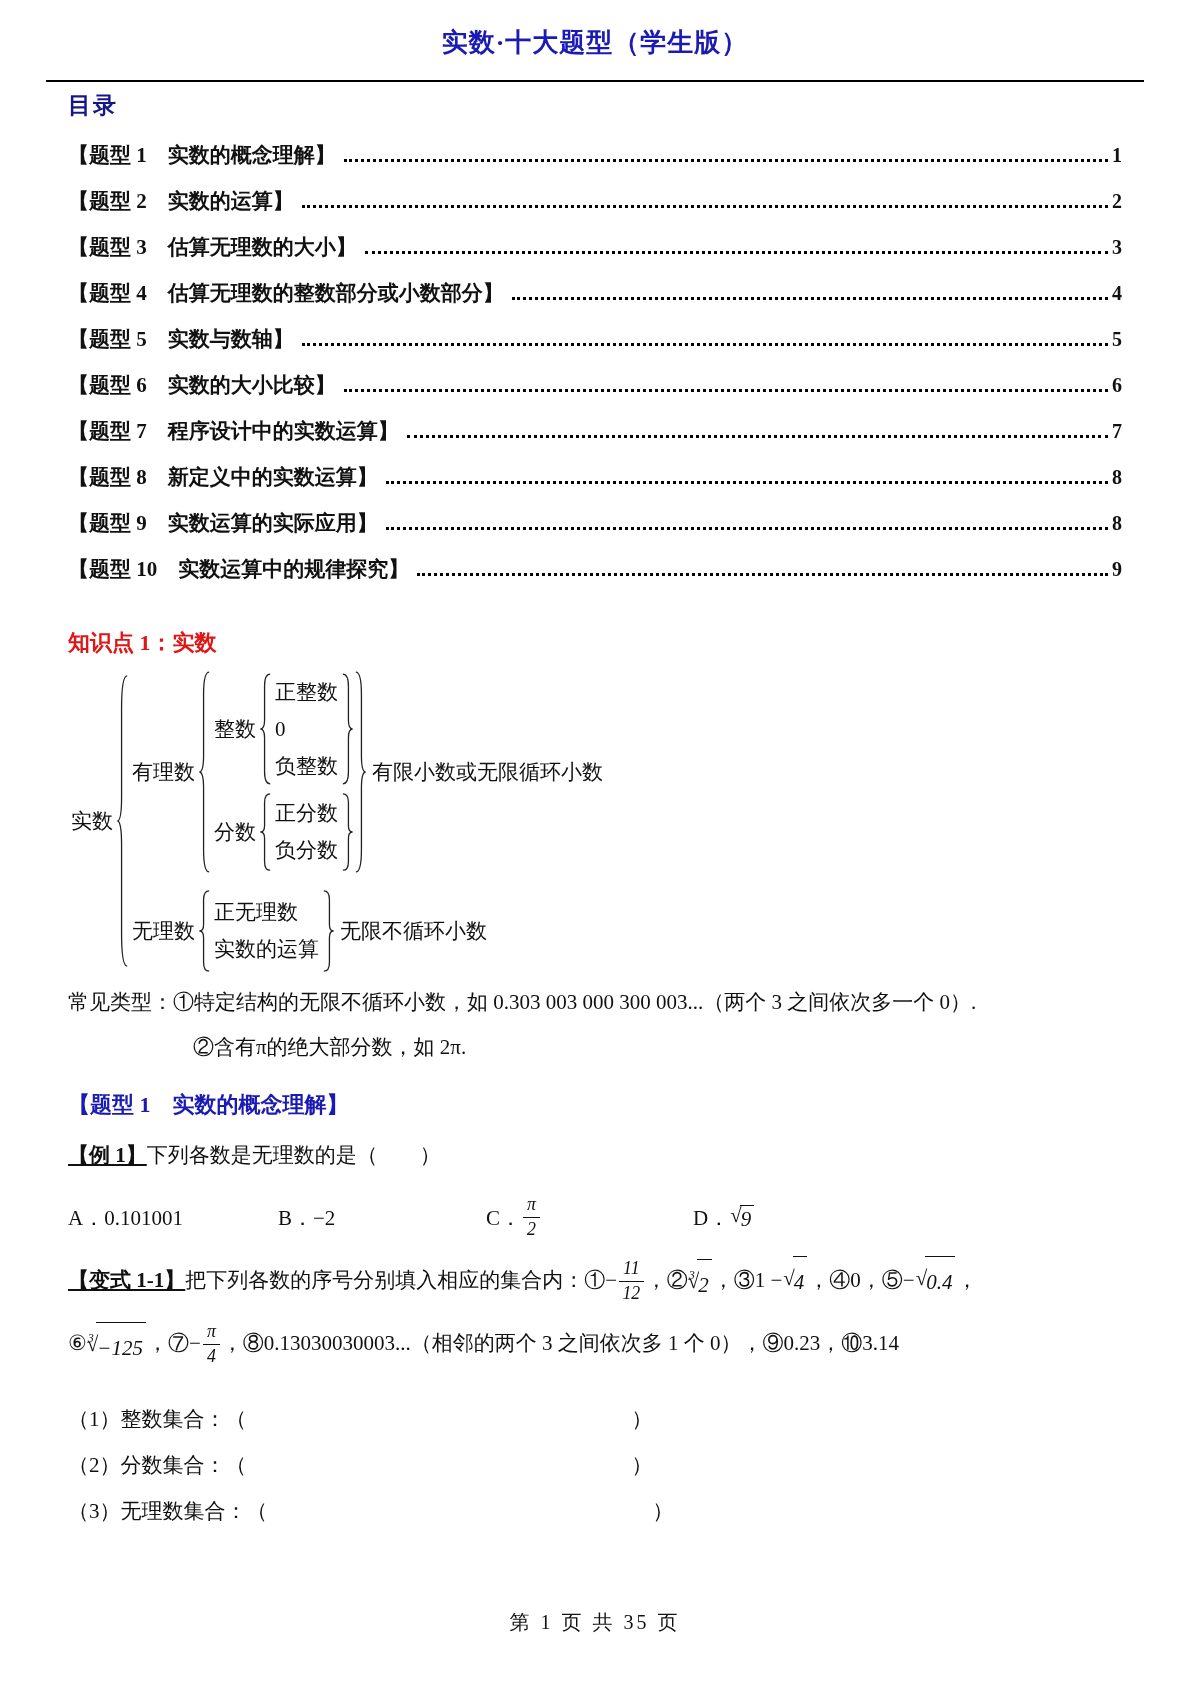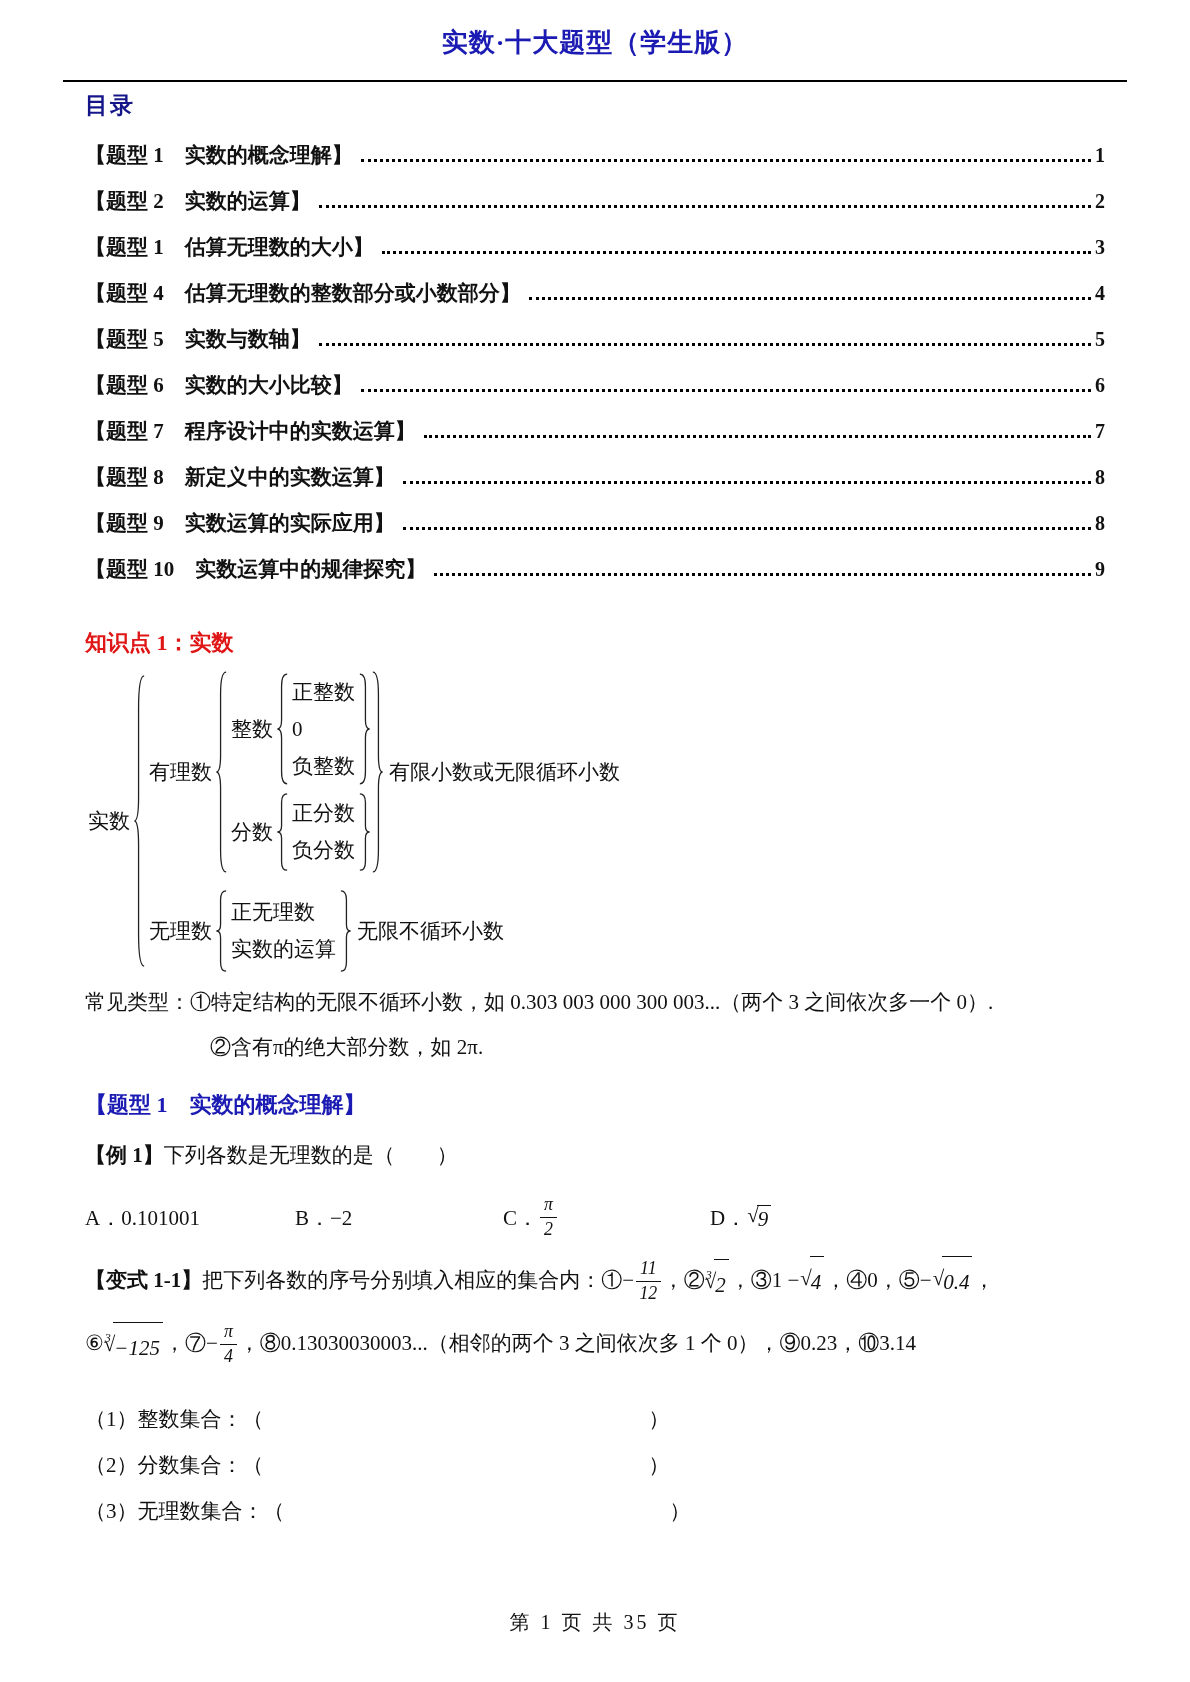--- a/index.html
+++ b/index.html
@@ -4,21 +4,21 @@
 <style>
   :root{
     --blue:#1b1bb3; --navy:#15158a; --red:#e01515; --ink:#111;
   }
   html,body{margin:0;padding:0;background:#fff;}
   body{
     width:1190px;height:1682px;overflow:hidden;position:relative;
     font-family:"Liberation Serif","DejaVu Serif",serif;color:var(--ink);
     font-size:21px;
   }
-  .page{box-sizing:border-box;height:100%;padding:28px 85px 0;position:relative;border-radius:20px;}
+  .page{box-sizing:border-box;height:100%;padding:28px 68px 0;position:relative;border-radius:20px;}
   .doc-title{
     text-align:center;font-size:26px;font-weight:bold;color:var(--blue);
     line-height:30px;letter-spacing:1px;
   }
   .rule{border:0;border-top:2px solid #000;margin:22px -22px 0;}
   .toc-title{
     font-size:23px;font-weight:bold;color:var(--navy);
     margin-top:10px;line-height:28px;letter-spacing:2px;
   }
   .toc{margin-top:12px;}
@@ -39,21 +39,21 @@
   .brace{display:inline-block;width:13px;flex:none;align-self:center;}
   .brace svg{display:block;width:100%;height:100%;}
   .brace.right svg{transform:scaleX(-1);}
   
   .body-line{margin:0;line-height:30px;}
   .note1{margin-top:22px;}
   .note2{margin-top:15px;}
   .note3{margin-top:15px;padding-left:125px;}
   .sec-heading{margin-top:30px;font-size:22px;font-weight:bold;color:var(--blue);line-height:26px;}
   .example-q{margin-top:22px;}
-  .example-q b,.vlabel{font-weight:bold;}
+  .example-q b,.vlabel{font-weight:bold;text-decoration:underline;}
   .options{margin-top:24px;display:flex;align-items:center;height:48px;}
   .opt{display:inline-flex;align-items:center;white-space:nowrap;}
   .opt-a{width:210px;}.opt-b{width:208px;}.opt-c{width:207px;}
   .it{text-align:center;}
   
   .frac{display:inline-flex;flex-direction:column;text-align:center;vertical-align:middle;
         line-height:1;font-style:italic;font-size:0.85em;margin:0 2px;position:relative;top:-1px;}
   .frac .num{padding:0 4px 3px;border-bottom:1.5px solid #111;}
   .frac .den{padding-top:3px;}
   .sqrt{display:inline-flex;align-items:flex-start;white-space:nowrap;margin:0 1px;}
@@ -84,21 +84,21 @@
         <span class="toc-label">【题型 1　实数的概念理解】</span>
         <span class="leader"></span>
         <span class="toc-page">1</span>
       </div>
     <div class="toc-row">
         <span class="toc-label">【题型 2　实数的运算】</span>
         <span class="leader"></span>
         <span class="toc-page">2</span>
       </div>
     <div class="toc-row">
-        <span class="toc-label">【题型 1　估算无理数的大小】</span>
+        <span class="toc-label">【题型 3　估算无理数的大小】</span>
         <span class="leader"></span>
         <span class="toc-page">3</span>
       </div>
     <div class="toc-row">
         <span class="toc-label">【题型 4　估算无理数的整数部分或小数部分】</span>
         <span class="leader"></span>
         <span class="toc-page">4</span>
       </div>
     <div class="toc-row">
         <span class="toc-label">【题型 5　实数与数轴】</span>

